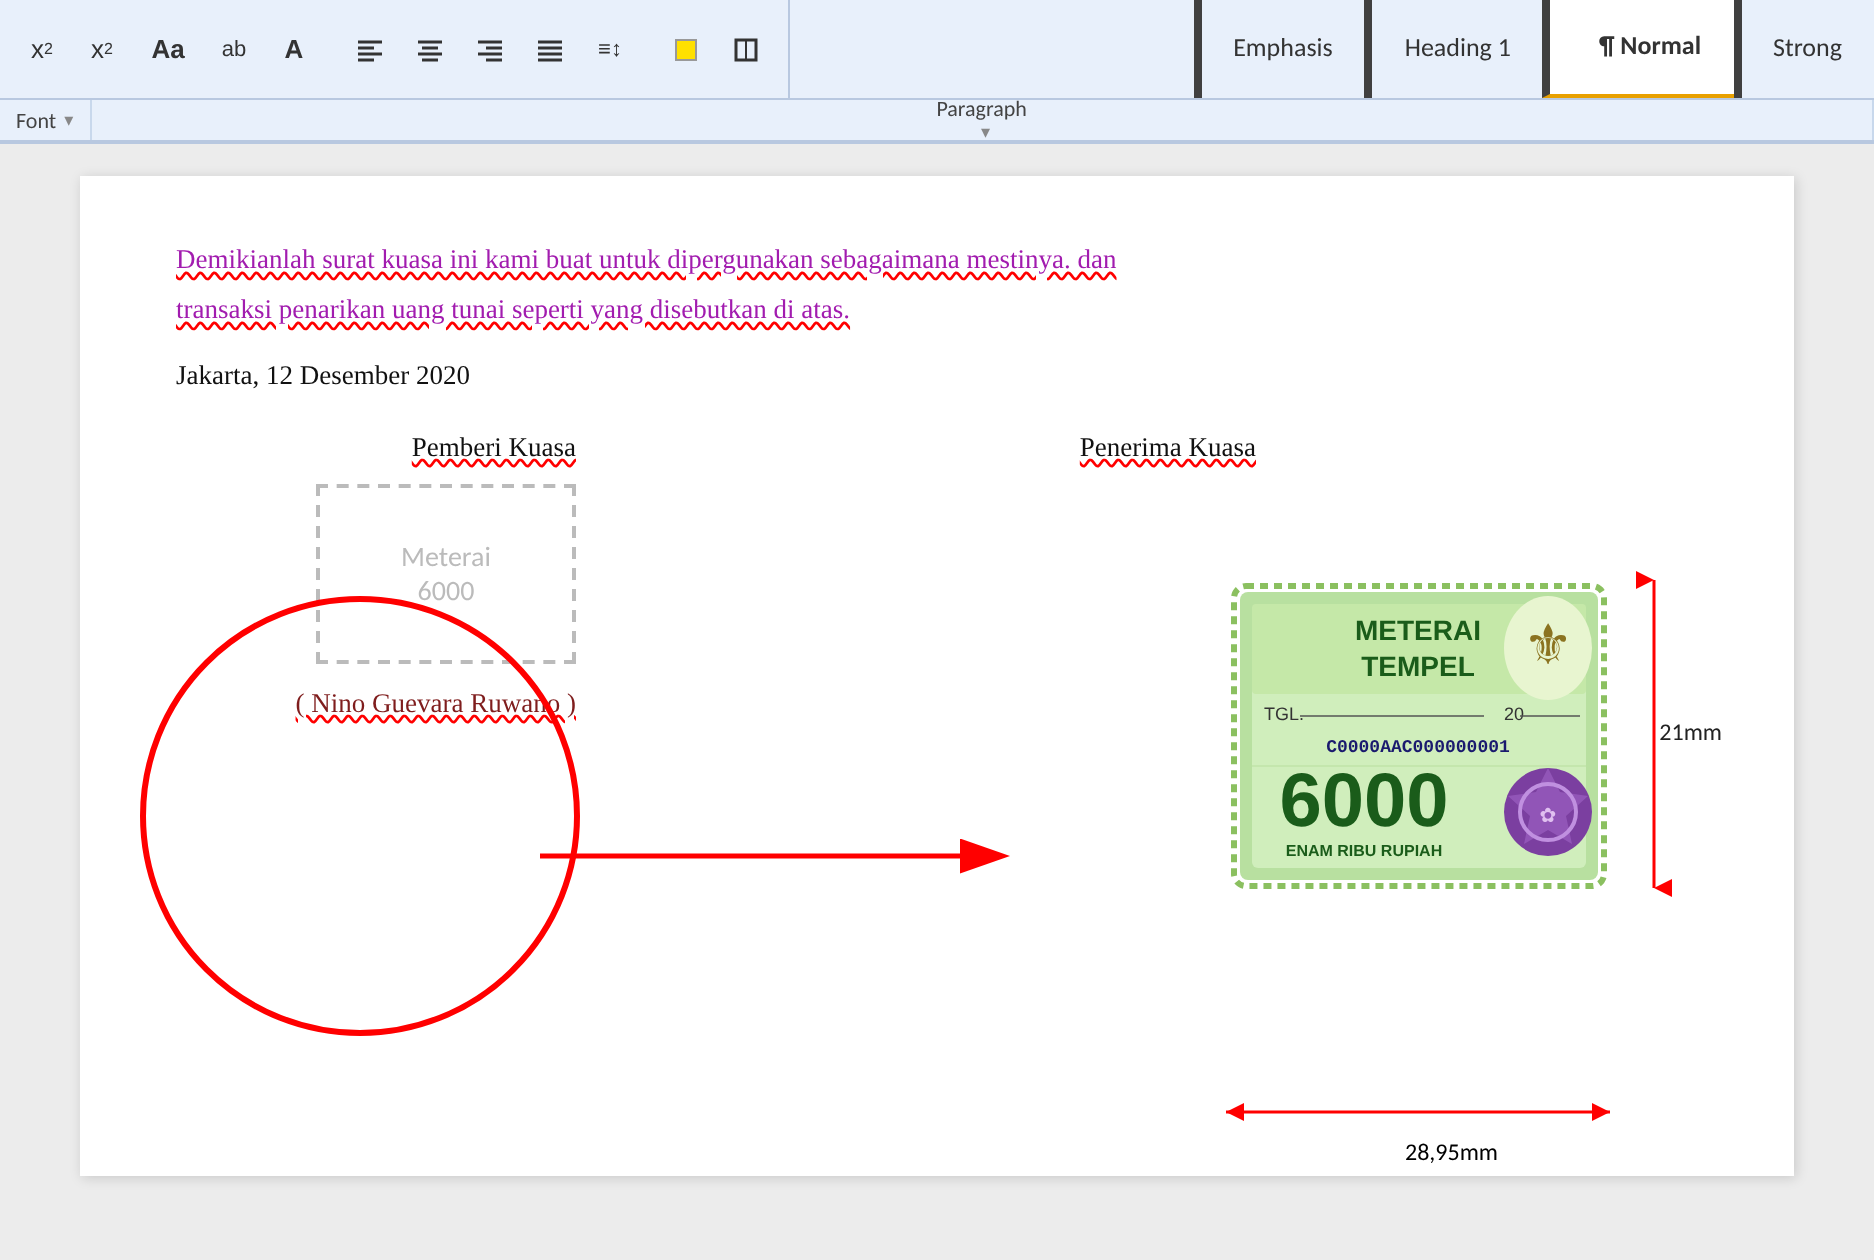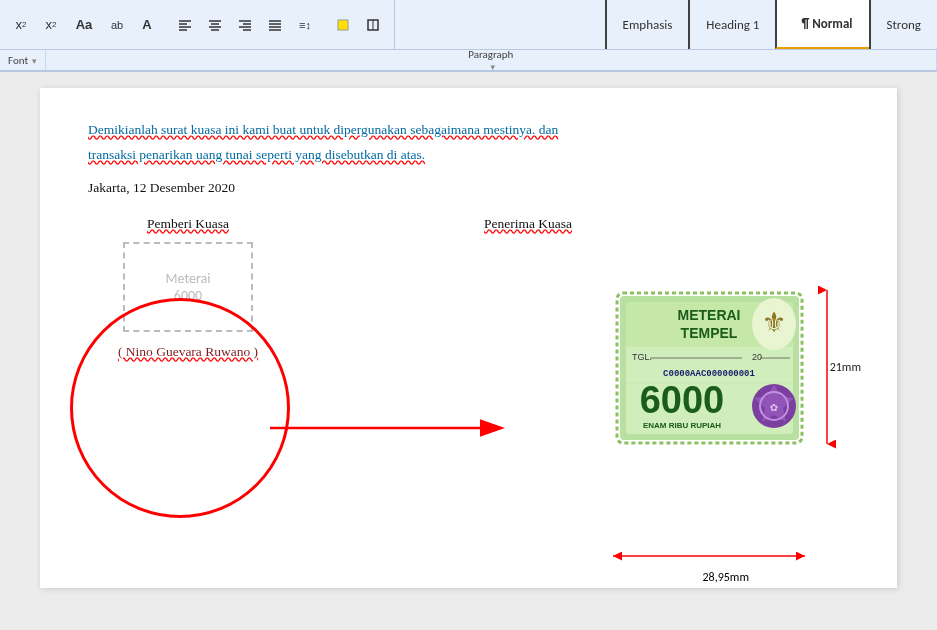--- a/index.html
+++ b/index.html
@@ -38,21 +38,21 @@
       display: flex;
       align-items: stretch;
       margin-left: auto;
     }
     .style-tab {
       display: flex;
       align-items: center;
       padding: 0 16px;
       font-size: 13px;
       font-family: Calibri, sans-serif;
-      border-left: 2px solid #404040;
+      border-left: 4px solid #404040;
       cursor: pointer;
       color: #333;
     }
     .style-tab.active {
       background: #fff;
       border-bottom: 2px solid #e8a000;
       font-weight: 600;
       padding-left: 24px;
     }
 
@@ -92,21 +92,21 @@
       background: #fff;
       padding: 32px 48px 32px 48px;
       min-height: 500px;
       box-shadow: 1px 1px 6px rgba(0,0,0,0.15);
       position: relative;
     }
 
     .para-text {
       font-size: 13.5px;
       line-height: 1.55;
-      color: #0369a1;
+      color: #a21caf;
       margin-bottom: 4px;
     }
     .para-text span {
       text-decoration: underline wavy red;
     }
 
     .date-text {
       font-size: 13.5px;
       color: #111;
       margin: 14px 0 20px 0;
@@ -115,21 +115,21 @@
     
     .sig-row {
       display: flex;
       gap: 60px;
       margin-top: 8px;
       align-items: flex-start;
     }
     .sig-block {
       display: flex;
       flex-direction: column;
-      align-items: center;
+      align-items: flex-end;
       min-width: 200px;
     }
     .sig-label {
       font-size: 13.5px;
       color: #111;
       margin-bottom: 10px;
       text-decoration: underline wavy red;
     }
 
     

